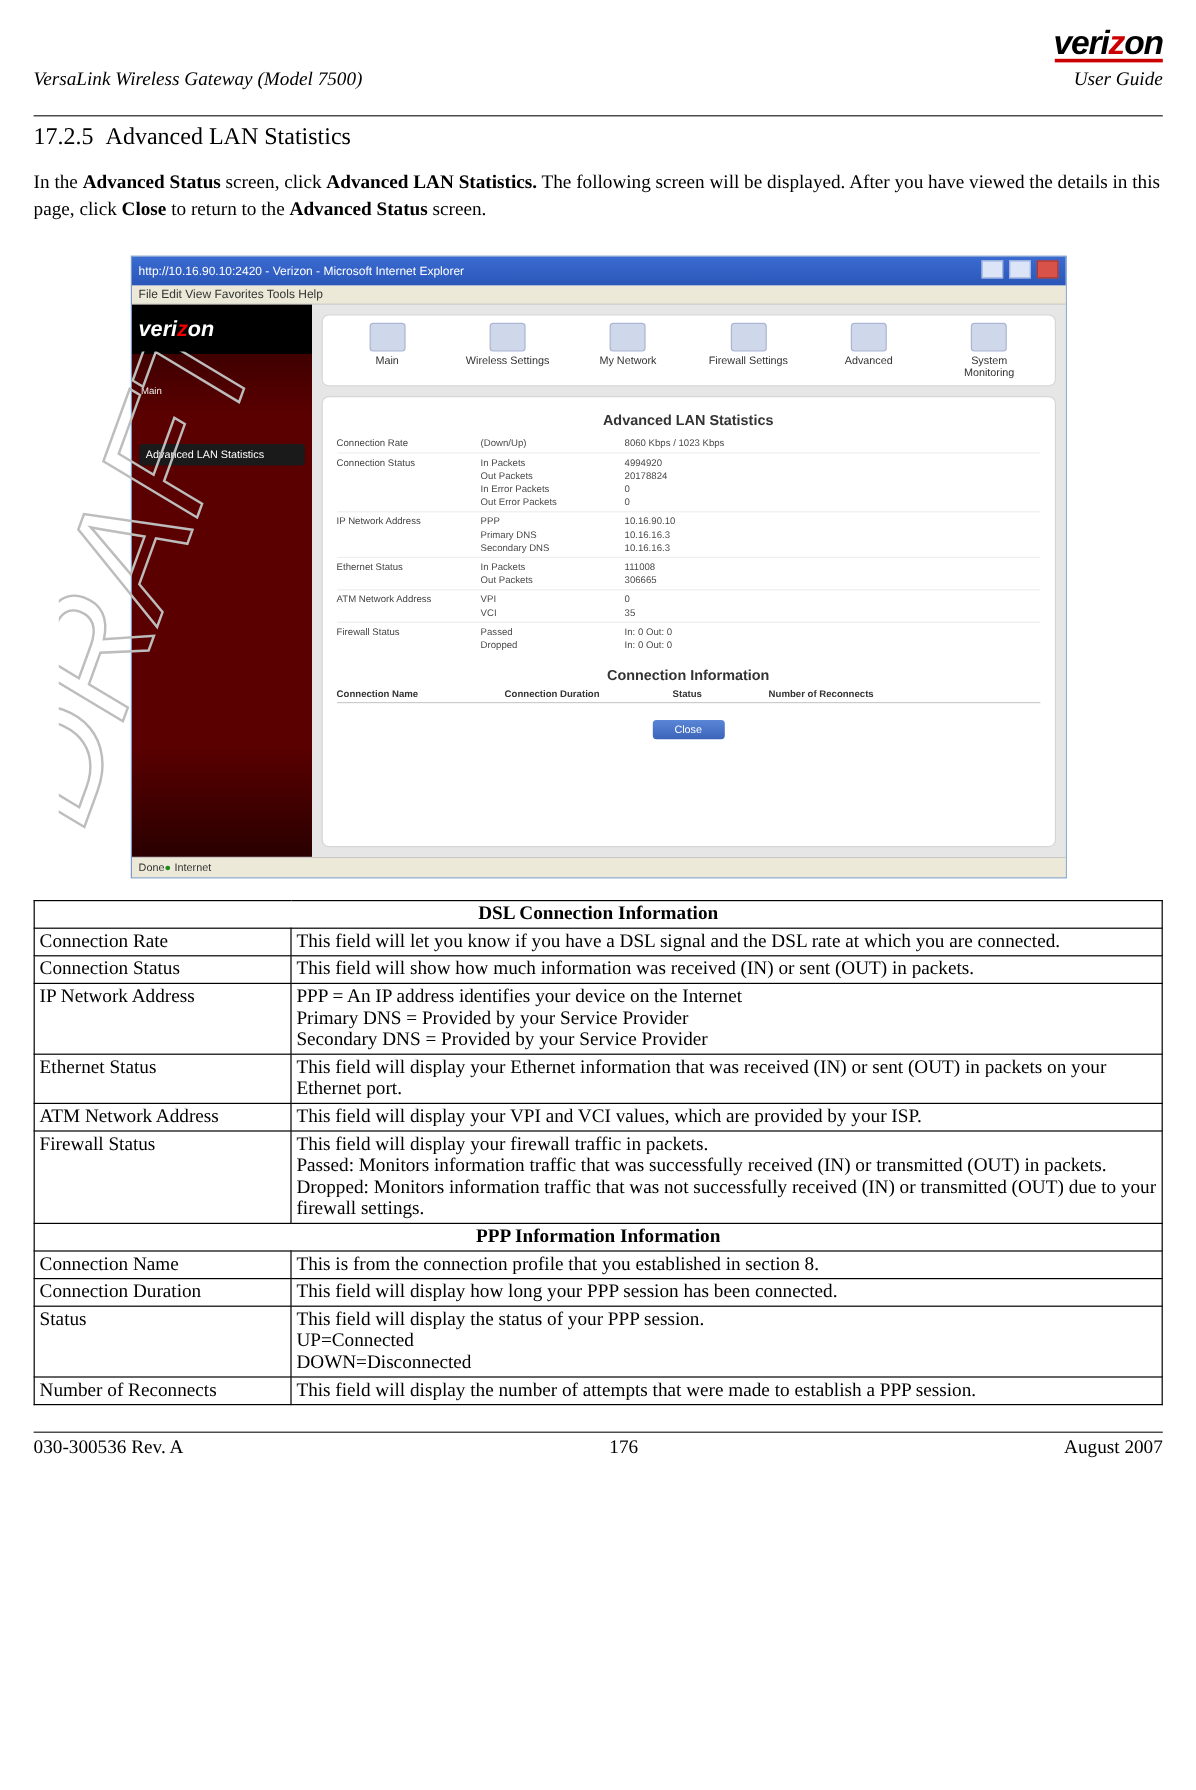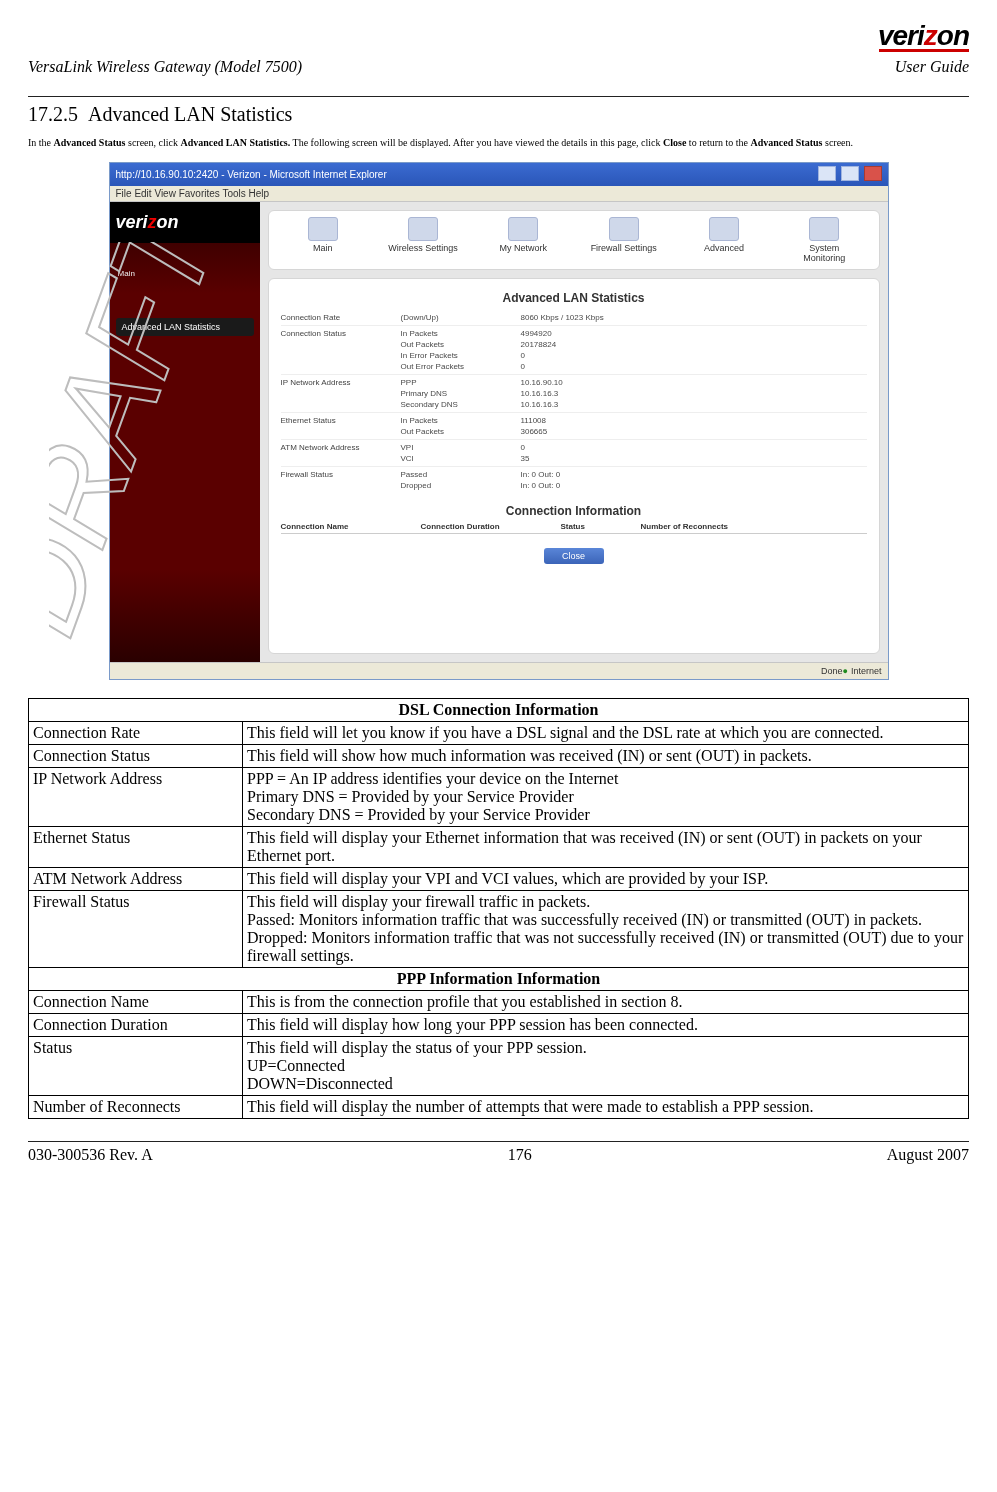--- a/index.html
+++ b/index.html
@@ -45,23 +45,23 @@
     border-bottom: 1px solid #222;
     padding-bottom: 20px;
     margin-top: 6px;
   }
   h2.section-title {
     font-size: 20px;
     font-weight: normal;
     margin: 6px 0 10px 0;
   }
   .intro {
-    font-size: 10px;
+    font-size: 16px;
     line-height: 1.35;
-    margin-bottom: 12px;
+    margin-bottom: 28px;
   }
   .intro .b { font-weight: bold; }
 
   
   .shot-wrap {
     position: relative;
     width: 780px;
     margin: 6px auto 18px auto;
   }
   .shot-window {
@@ -202,21 +202,21 @@
     text-align: center;
     padding: 3px 0;
     border-radius: 3px;
     font-size: 9px;
   }
   .statusbar {
     background: #ece9d8;
     border-top: 1px solid #c6c6c6;
     padding: 3px 6px;
     display: flex;
-    justify-content: flex-end;
+    justify-content: flex-start;
     font-size: 9px;
     color: #333;
   }
   .statusbar .net-icon::before { content:"●"; color:#1e8a1e; margin-right:3px; }
 
   
   .draft-wm {
     position: absolute;
     left: -60px;
     top: 80px;

